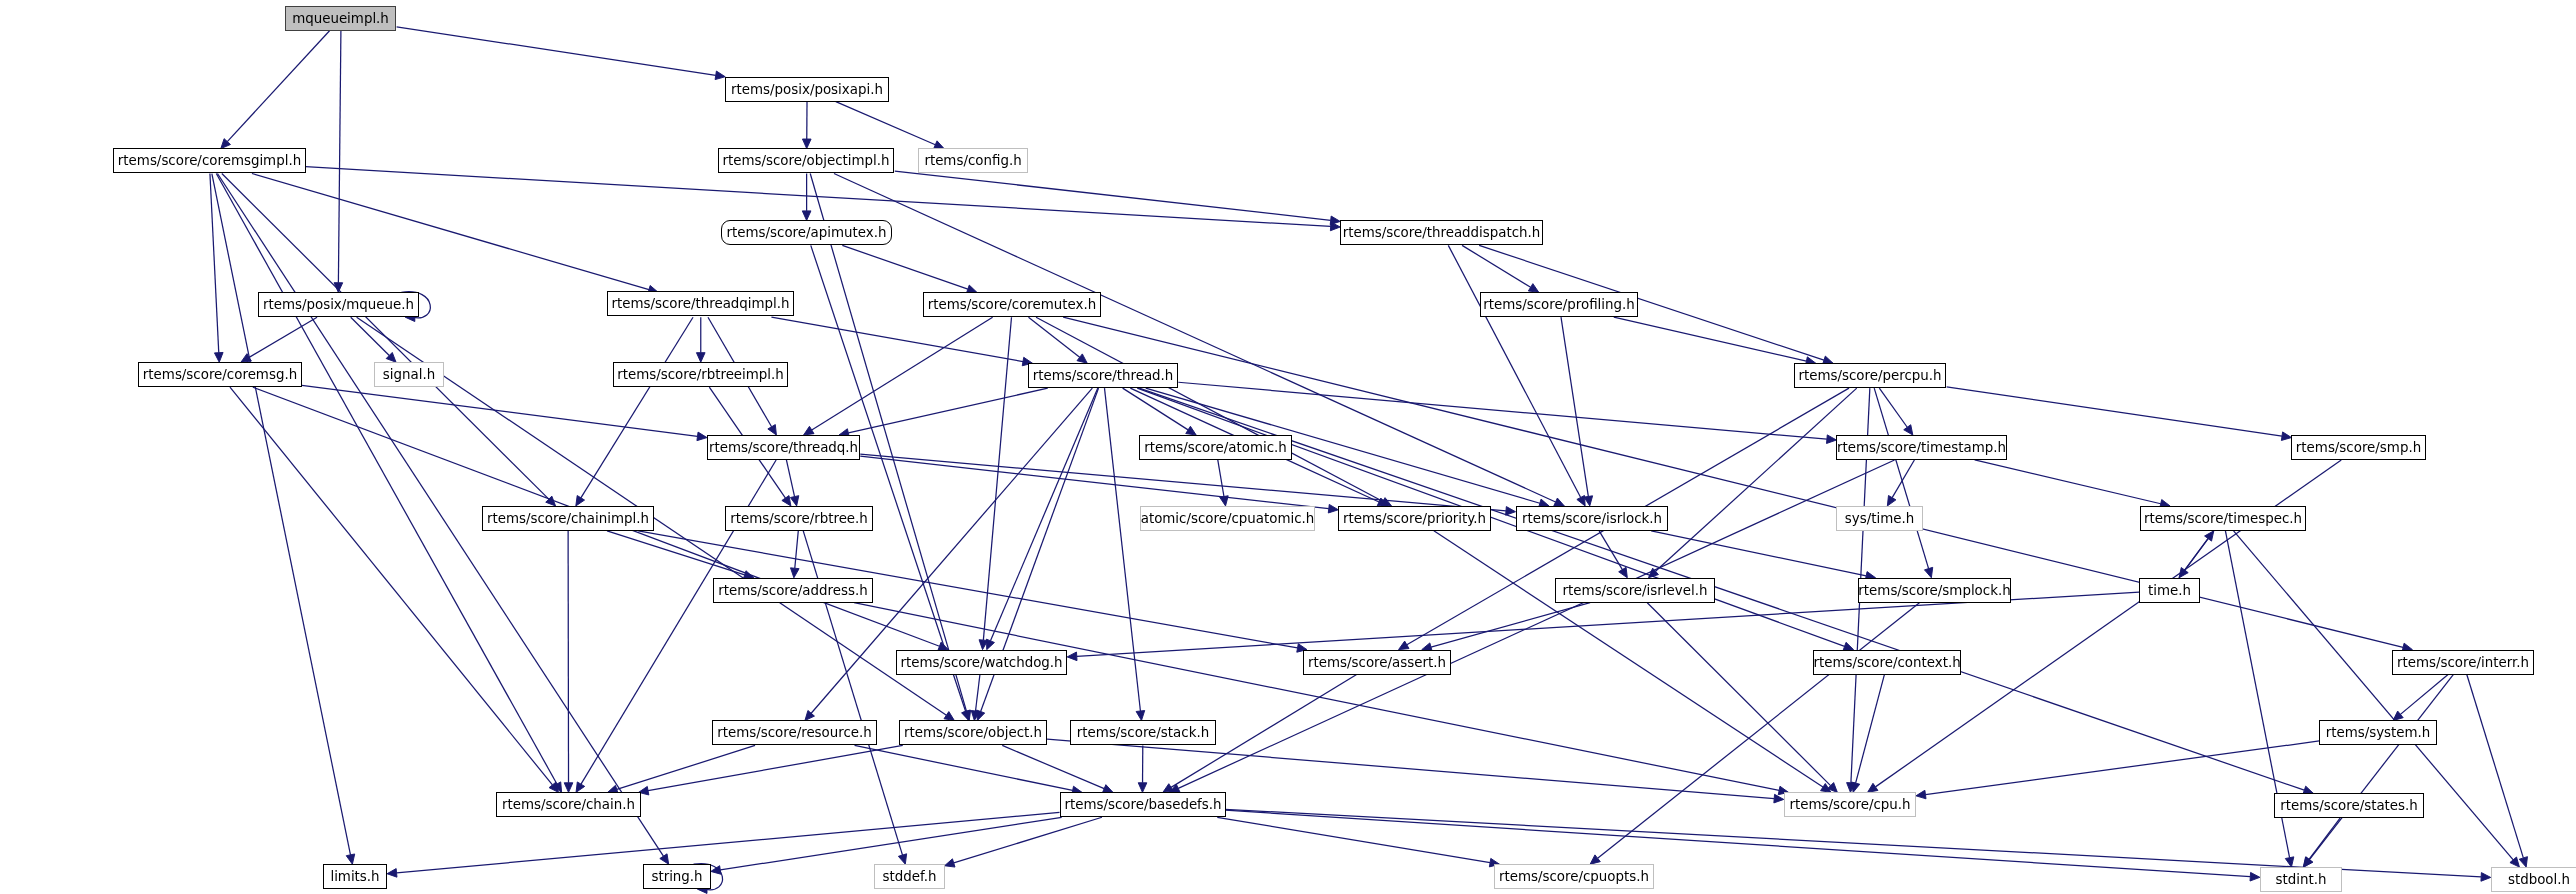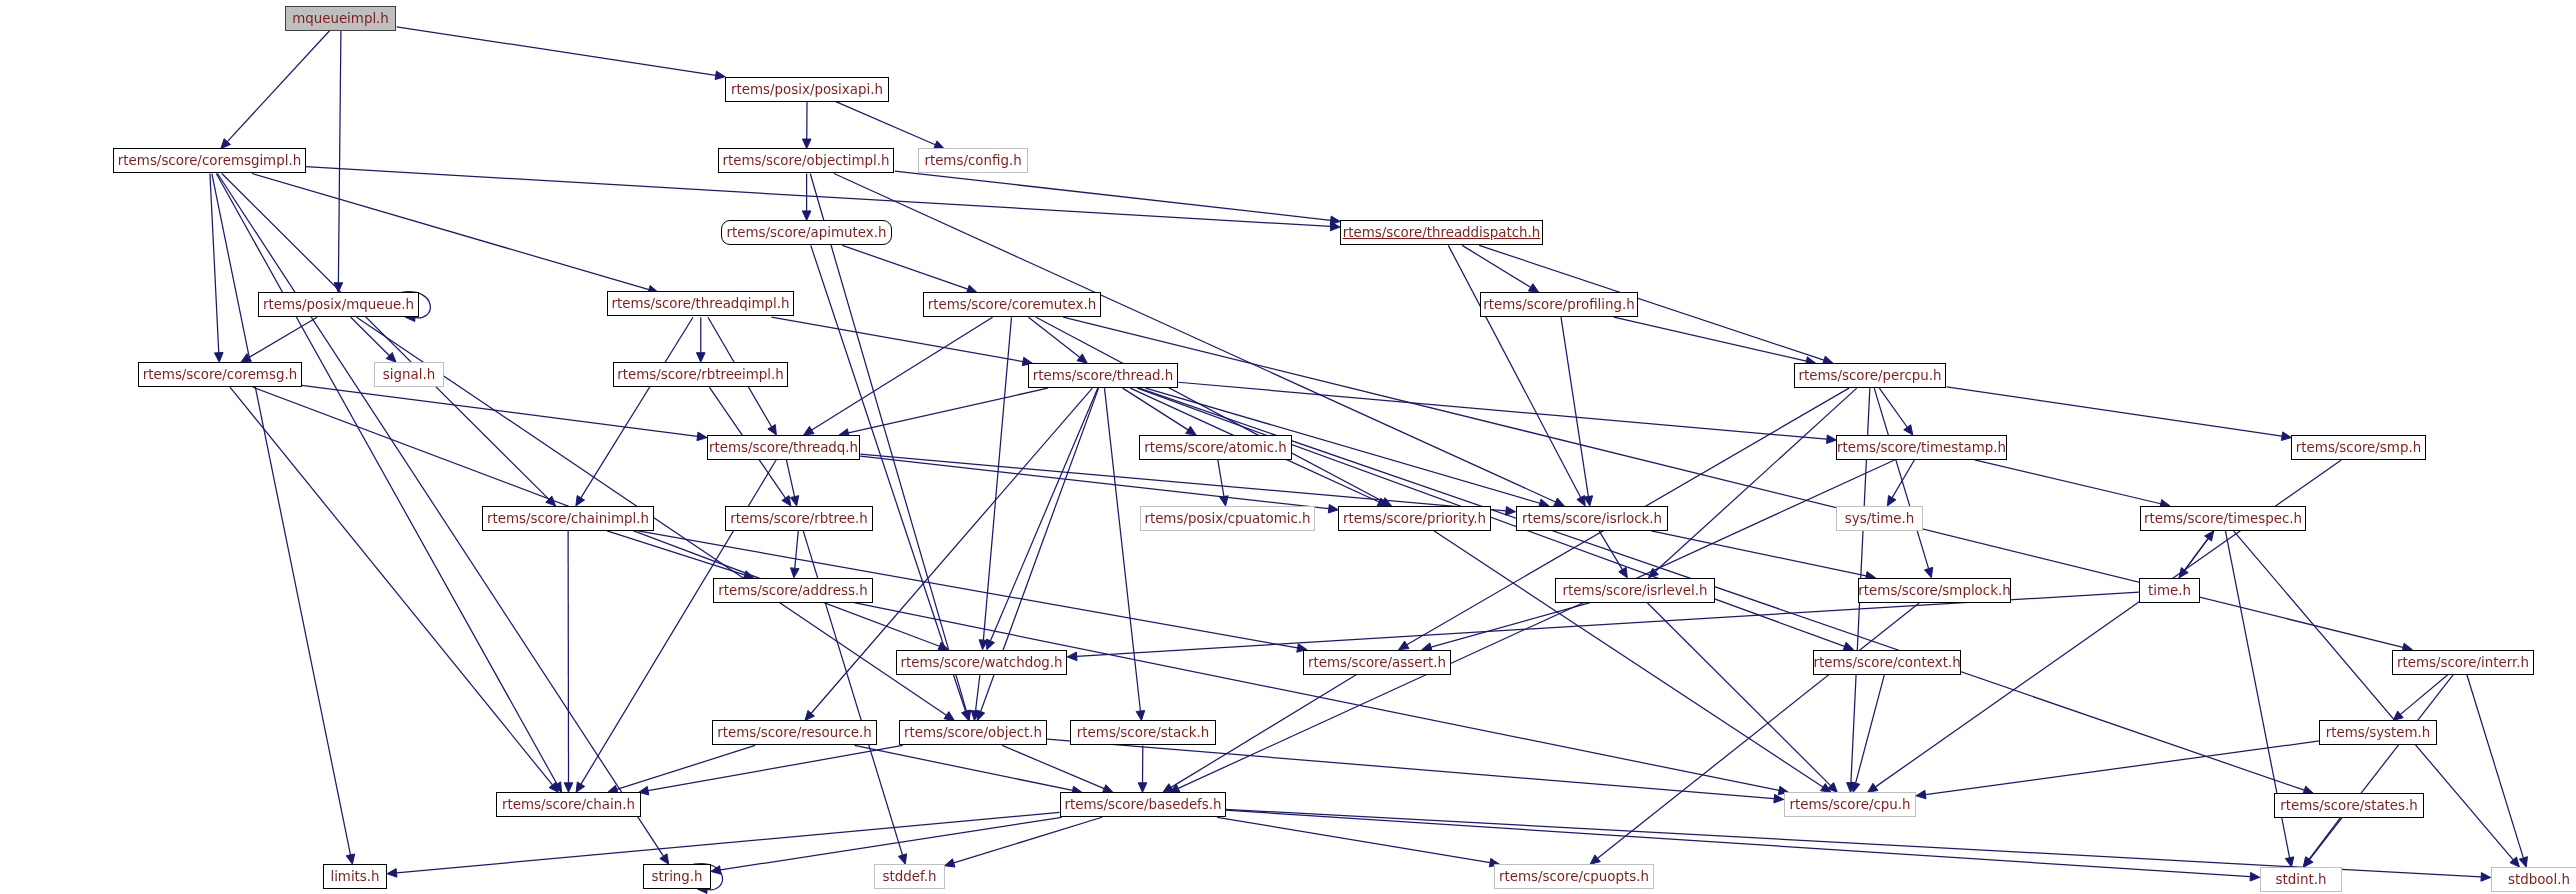--- a/index.html
+++ b/index.html
@@ -1,19 +1,19 @@
 <!DOCTYPE html>
 <html><head>
 <meta charset="utf-8">
 <style>
   html, body { margin: 0; padding: 0; background: #ffffff; }
   body { width: 2576px; height: 895px; position: relative; overflow: hidden; font-family: "DejaVu Sans", sans-serif; }
   #graph { position: absolute; left: 0; top: 0; width: 2576px; height: 895px; }
   .node-box { position: absolute; box-sizing: border-box; background: #ffffff; border: 1.4px solid #000000;
-    font-family: "DejaVu Sans", sans-serif; font-size: 13.4px; color: #7f1d1d;
+    font-family: "DejaVu Sans", sans-serif; font-size: 13.4px; color: #000000;
     display: flex; align-items: center; justify-content: center; white-space: nowrap; cursor: pointer; }
   .node-box.ext { border: 1.4px solid #bfbfbf; cursor: default; }
   .node-box.root { background: #bfbfbf; border: 1.4px solid #404040; }
   svg path.edge { fill: none; stroke: #191970; stroke-width: 1.3; }
   svg polygon.arrow { fill: #191970; stroke: #191970; }
 </style>
 </head>
 <body>
 
 <svg id="graph" xmlns="http://www.w3.org/2000/svg" width="2576" height="895" viewBox="0 0 2689 934">
@@ -238,21 +238,21 @@
     </div>
     <div class="node-box" style="left: 718px; top: 148px; width: 176px; height: 25px;">
       <span>rtems/score/objectimpl.h</span>
     </div>
     <div class="node-box ext" style="left: 918px; top: 148px; width: 110px; height: 25px;">
       <span>rtems/config.h</span>
     </div>
     <div class="node-box" style="left: 721px; top: 220px; width: 171px; height: 25px; border-radius: 9px;">
       <span>rtems/score/apimutex.h</span>
     </div>
-    <div class="node-box" style="left: 1340px; top: 220px; width: 203px; height: 25px; text-decoration: underline;">
+    <div class="node-box" style="left: 1340px; top: 220px; width: 203px; height: 25px;">
       <span>rtems/score/threaddispatch.h</span>
     </div>
     <div class="node-box" style="left: 258px; top: 292px; width: 161px; height: 25px;">
       <span>rtems/posix/mqueue.h</span>
     </div>
     <div class="node-box ext" style="left: 374px; top: 362px; width: 70px; height: 25px;">
       <span>signal.h</span>
     </div>
     <div class="node-box" style="left: 607px; top: 280px; width: 187px; height: 25px; margin-top: 11px;">
       <span>rtems/score/threadqimpl.h</span>
@@ -287,21 +287,21 @@
     <div class="node-box" style="left: 2291px; top: 435px; width: 135px; height: 25px;">
       <span>rtems/score/smp.h</span>
     </div>
     <div class="node-box" style="left: 482px; top: 506px; width: 172px; height: 25px;">
       <span>rtems/score/chainimpl.h</span>
     </div>
     <div class="node-box" style="left: 725px; top: 506px; width: 148px; height: 25px;">
       <span>rtems/score/rbtree.h</span>
     </div>
     <div class="node-box ext" style="left: 1140px; top: 506px; width: 175px; height: 25px;">
-      <span>rtems/posix/cpuatomic.h</span>
+      <span>atomic/score/cpuatomic.h</span>
     </div>
     <div class="node-box" style="left: 1338px; top: 506px; width: 153px; height: 25px;">
       <span>rtems/score/priority.h</span>
     </div>
     <div class="node-box" style="left: 1516px; top: 506px; width: 152px; height: 25px;">
       <span>rtems/score/isrlock.h</span>
     </div>
     <div class="node-box ext" style="left: 1836px; top: 506px; width: 87px; height: 25px;">
       <span>sys/time.h</span>
     </div>

